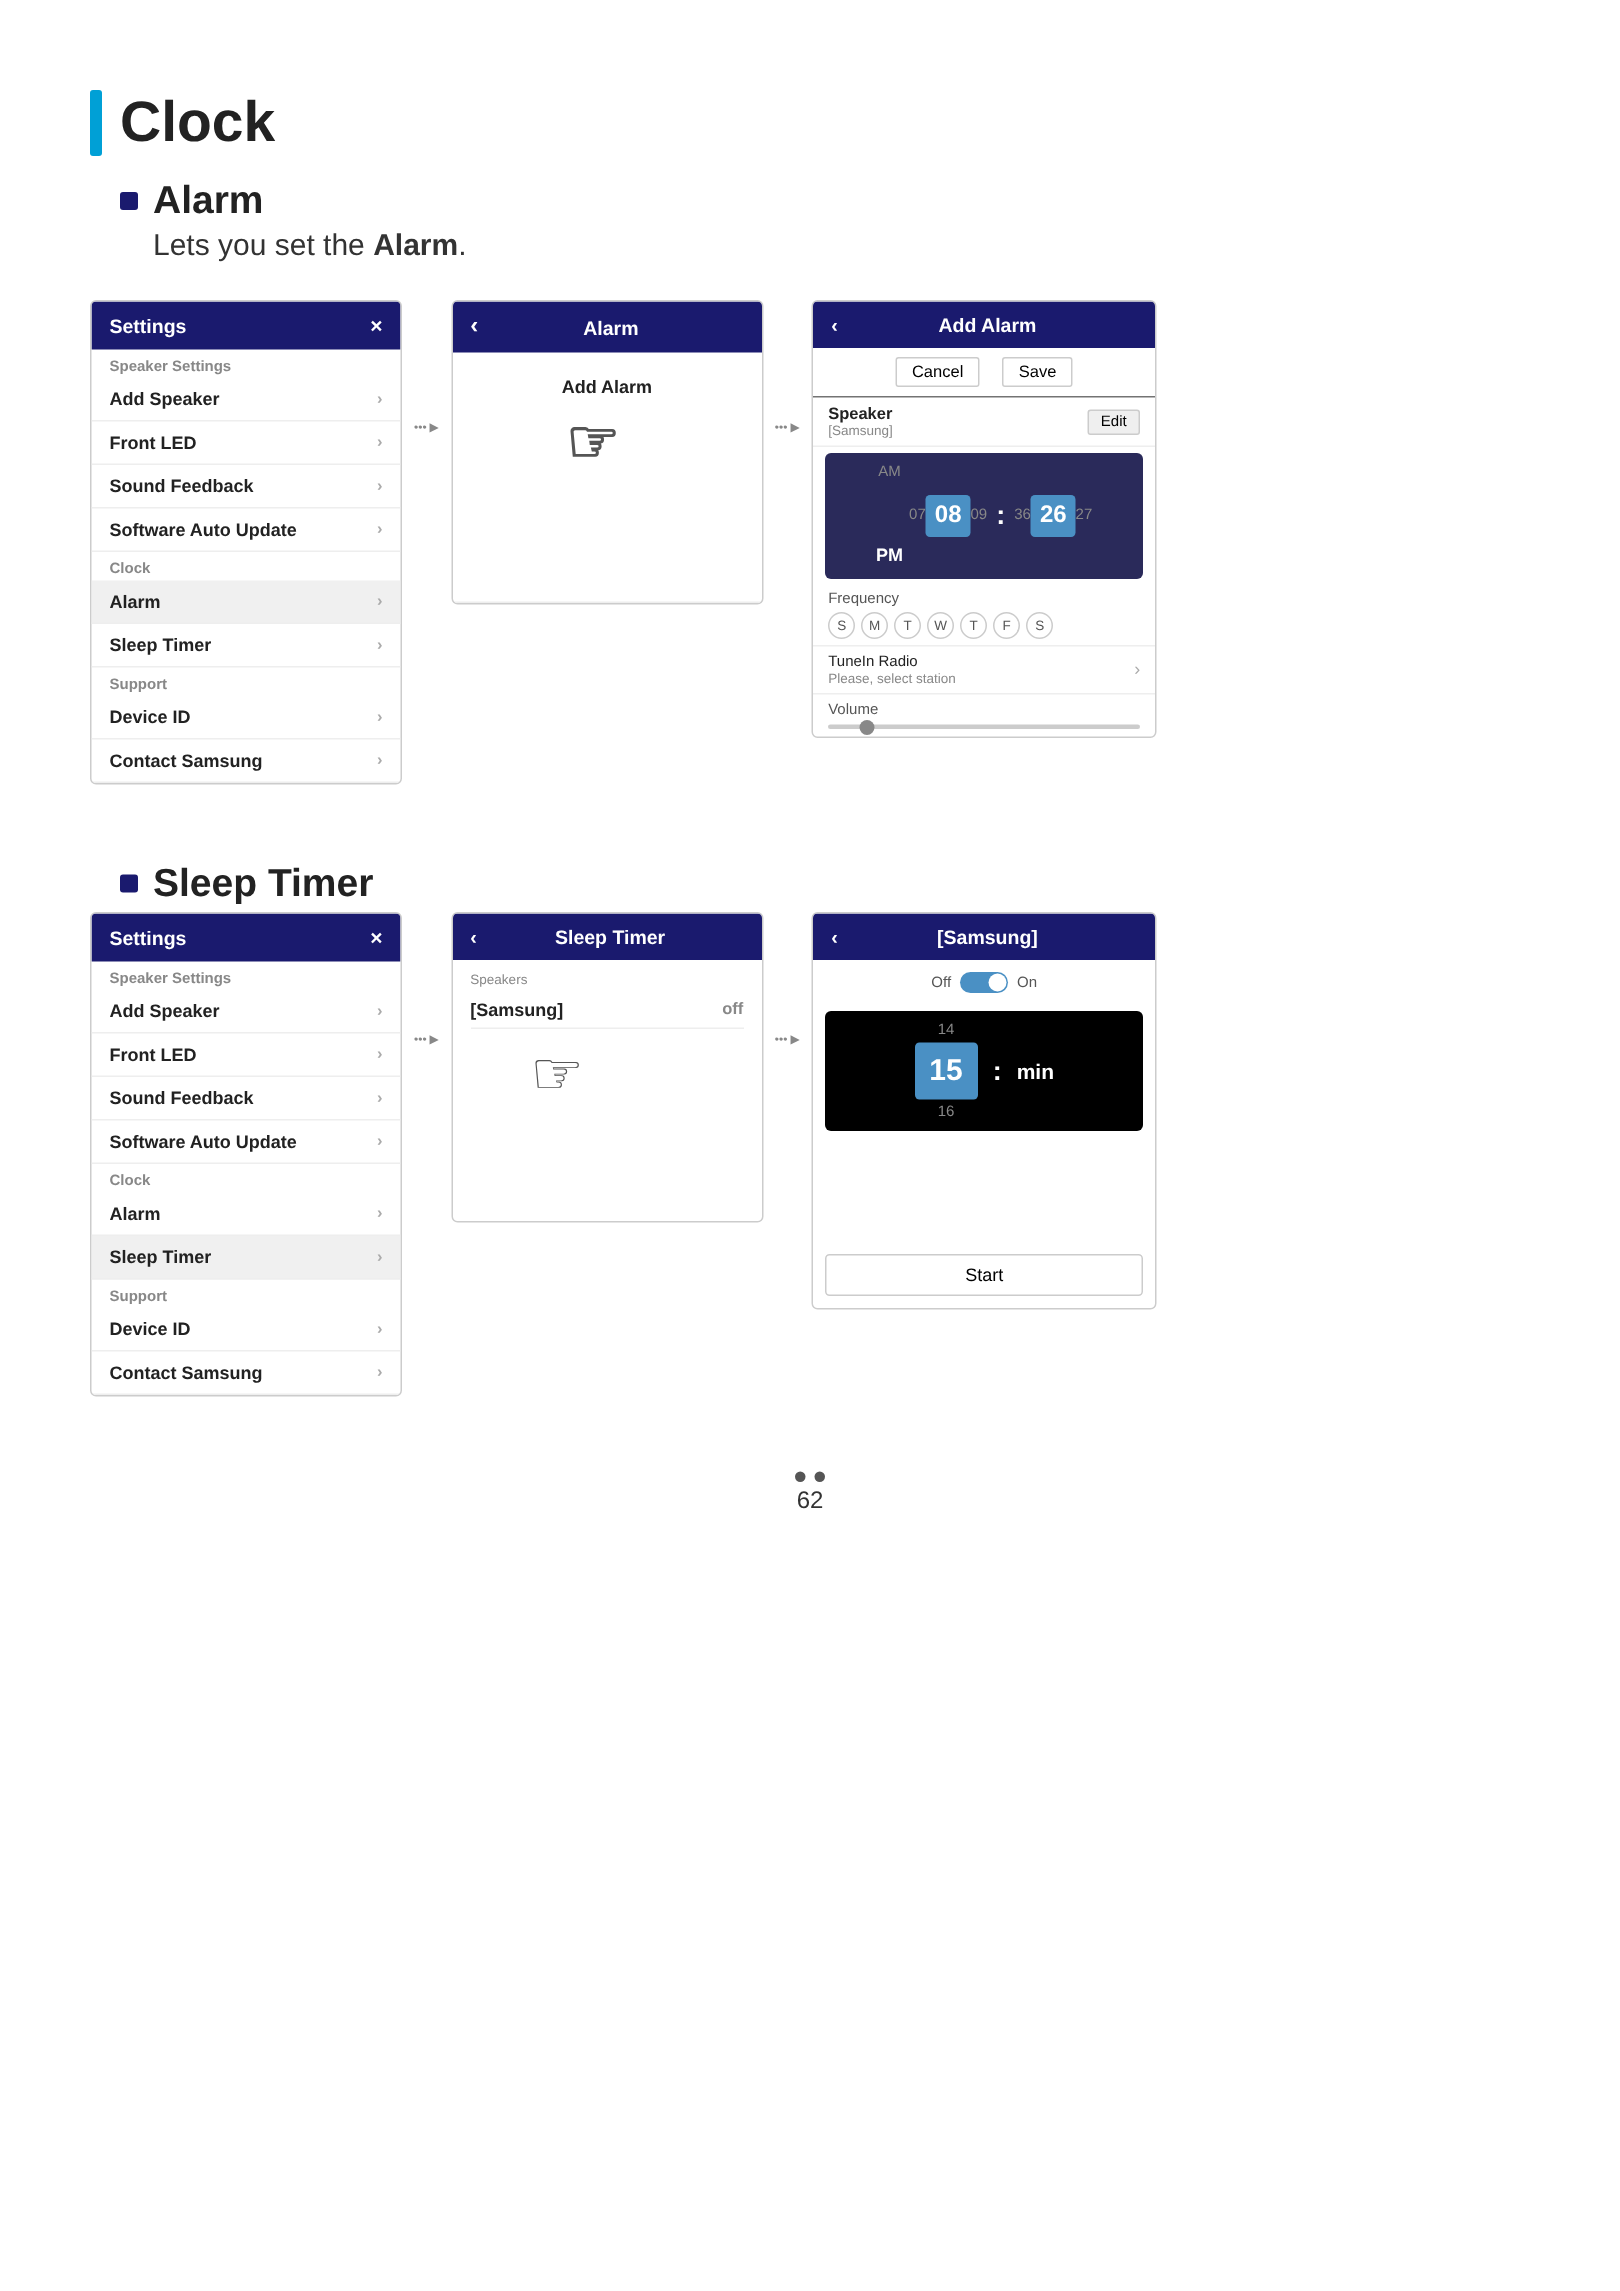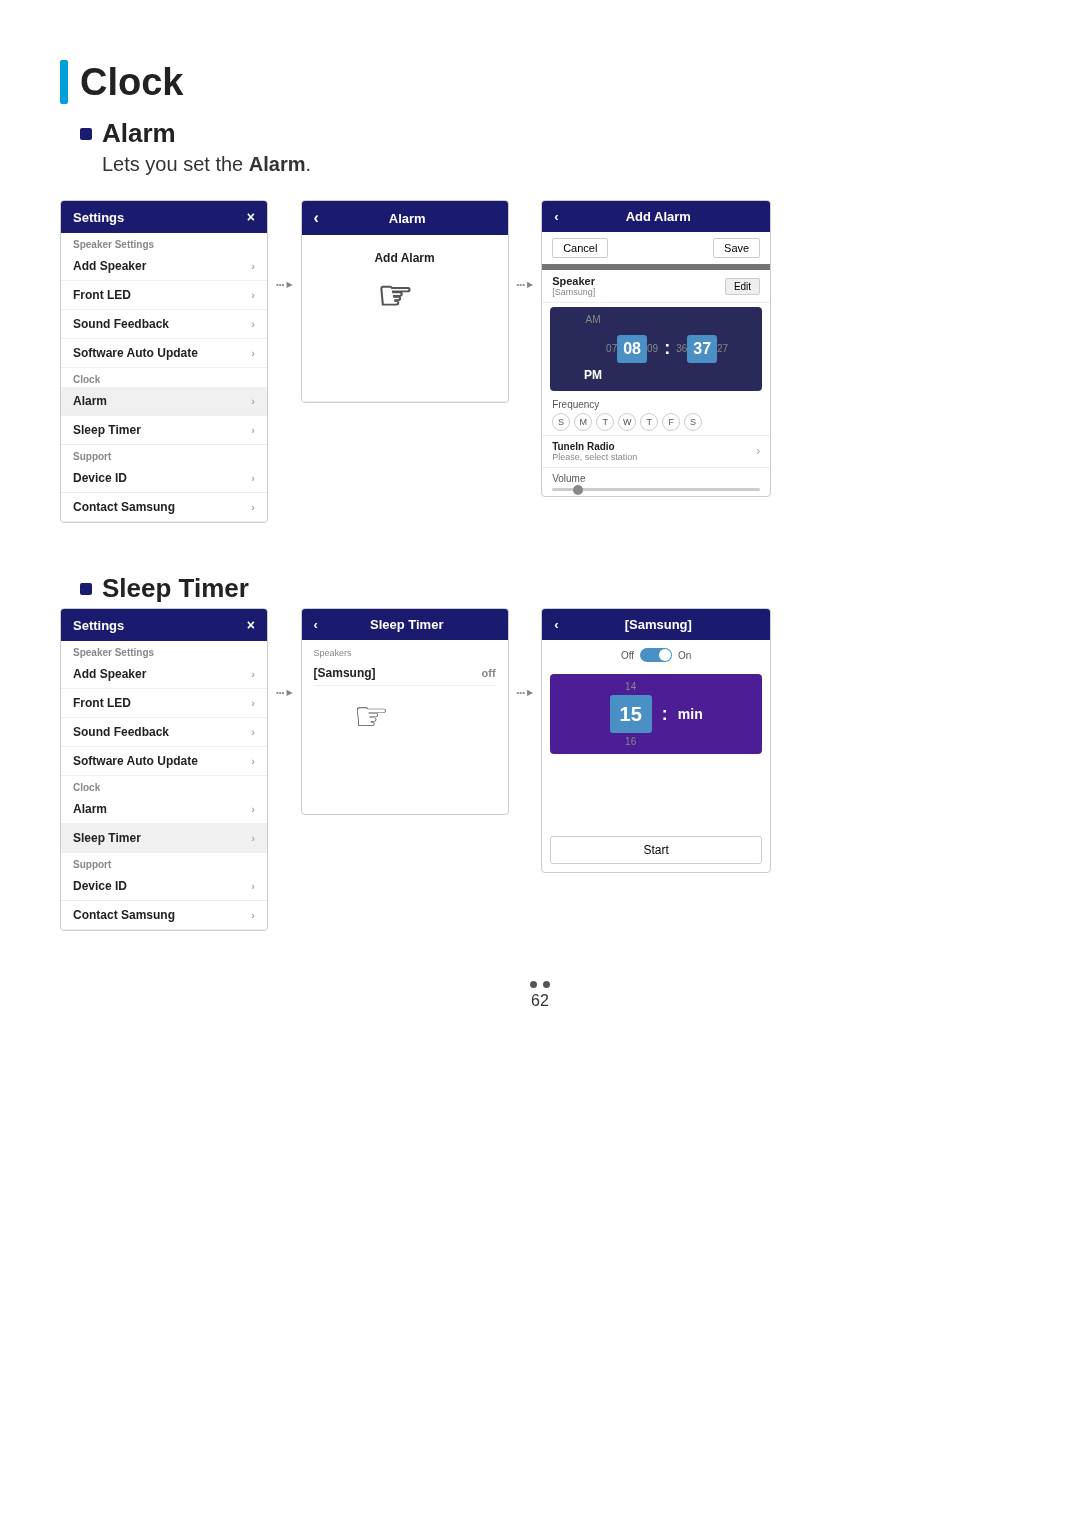--- a/index.html
+++ b/index.html
@@ -159,24 +159,24 @@
       color: #fff;
       display: flex;
       justify-content: space-between;
       align-items: center;
       padding: 8px 12px;
       font-size: 13px;
       font-weight: bold;
     }
     .add-alarm-actions {
       display: flex;
-      justify-content: space-between;
+      justify-content: center;
       align-items: center;
       padding: 6px 10px;
-      border-bottom: 6px solid #737373;
+      border-bottom: 1px solid #737373;
       gap: 15px;
     }
     .add-alarm-actions button {
       background: none;
       border: 1px solid #ccc;
       padding: 3px 10px;
       font-size: 11px;
       cursor: pointer;
       border-radius: 2px;
     }
@@ -264,21 +264,21 @@
       background: #fff;
     }
     .tunein-row {
       display: flex;
       justify-content: space-between;
       align-items: center;
       padding: 5px 10px;
       font-size: 10px;
       border-bottom: 1px solid #eee;
     }
-    .tunein-label { font-weight: bold; font-size: 10px; }
+    .tunein-label { font-weight: normal; font-size: 10px; }
     .tunein-sub { color: #888; font-size: 9px; }
     .volume-row {
       padding: 5px 10px;
       font-size: 10px;
       color: #555;
     }
     .volume-slider {
       width: 100%;
       height: 3px;
       background: #ccc;
@@ -373,21 +373,21 @@
       height: 12px;
       background: #fff;
       border-radius: 50%;
       position: absolute;
       top: 1px;
       right: 1px;
     }
 
     
     .sleep-time-picker {
-      background: #4c1d95;
+      background: #000000;
       padding: 4px 8px;
       margin: 4px 8px;
       border-radius: 4px;
       display: flex;
       justify-content: center;
       align-items: center;
       gap: 8px;
     }
     .sleep-time-col {
       display: flex;
@@ -593,21 +593,21 @@
             <span class="selected-ampm">PM</span>
           </div>
           <div class="time-col">
             <span class="dim">07</span>
             <span class="selected-box">08</span>
             <span class="dim">09</span>
           </div>
           <div class="time-separator">:</div>
           <div class="time-col">
             <span class="dim">36</span>
-            <span class="selected-box">37</span>
+            <span class="selected-box">26</span>
             <span class="dim">27</span>
           </div>
         </div>
 
         <div class="frequency-row">
           <div>Frequency</div>
           <div class="freq-buttons">
             <div class="freq-btn">S</div>
             <div class="freq-btn">M</div>
             <div class="freq-btn">T</div>

